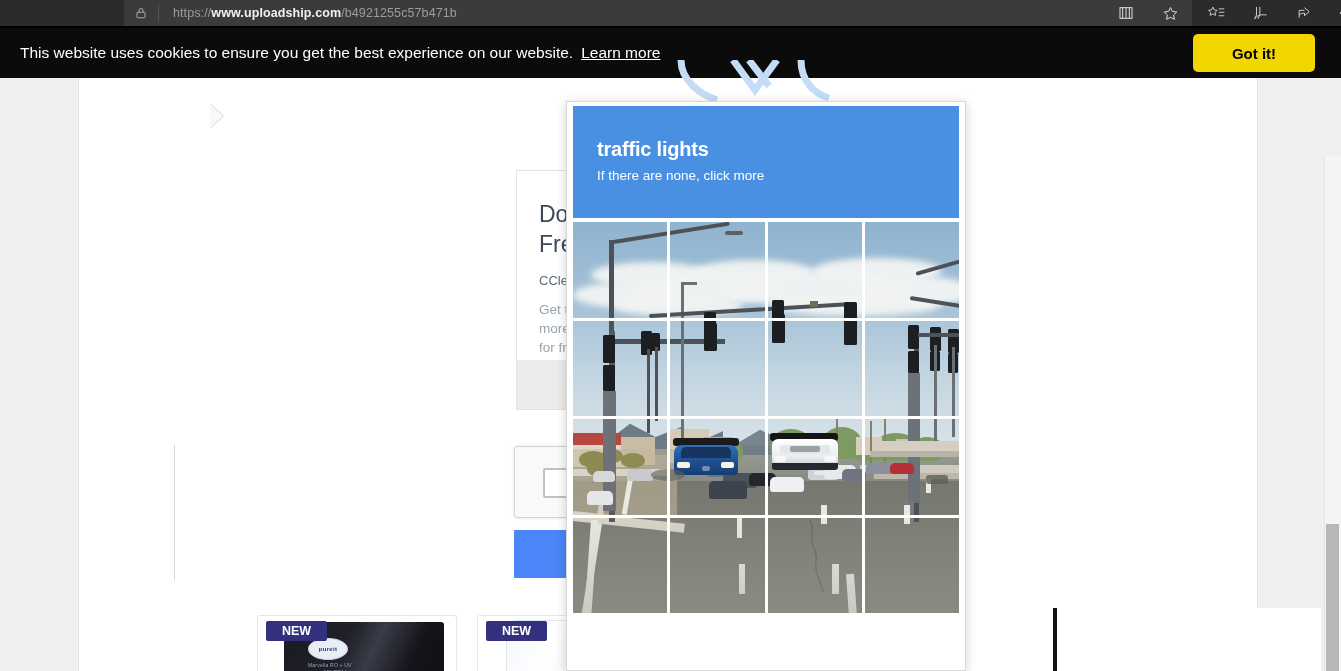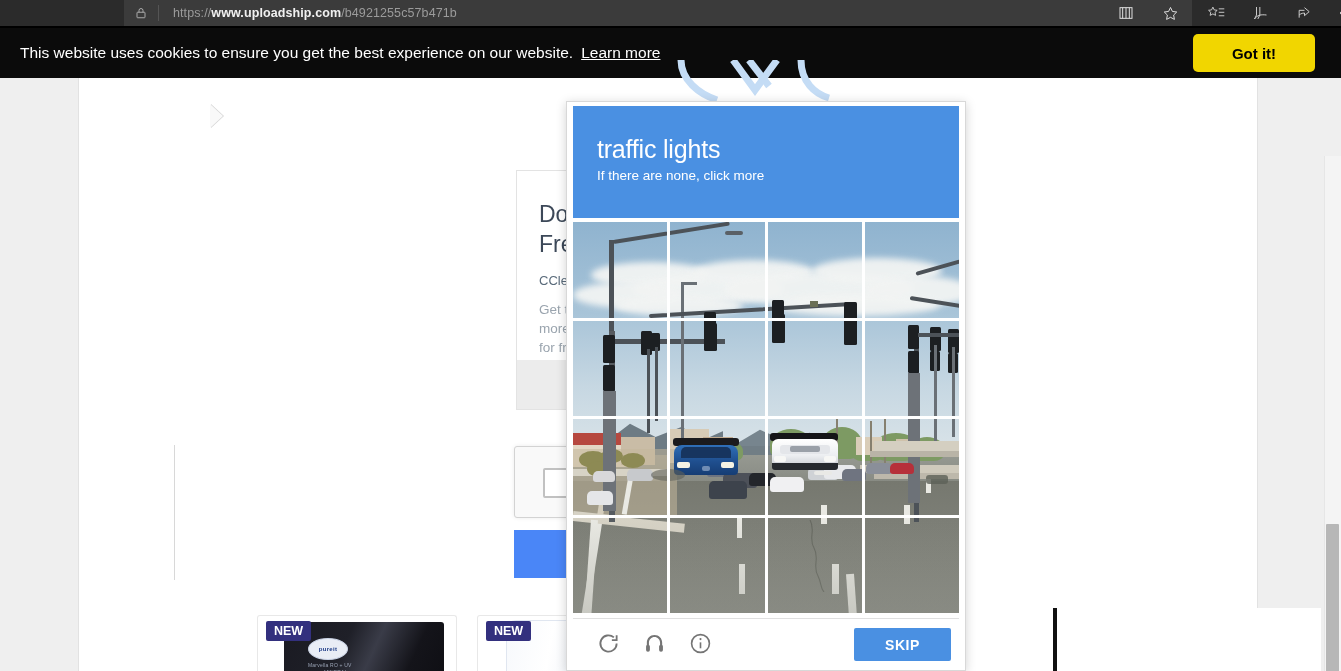--- a/index.html
+++ b/index.html
@@ -136,21 +136,21 @@
   .pureit-logo {
     position:absolute; width:40px; height:22px; border-radius:50%;
     background:#fff; border:1px solid #c9d2e4;
     font-size:6px; color:#1d3b86; display:flex; align-items:center; justify-content:center;
     font-weight:700; letter-spacing:.3px;
   }
   .pureit-logo.dark { background:#e9edf5; }
   .prod-caption { position:absolute; font-size:5px; color:#9aa3b5; letter-spacing:.2px; }
   .new-badge {
     position:absolute; left:8px; top:5px; background:#33307e; color:#fff;
-    font-size:12.5px; font-weight:700; padding:3px 8px; border-radius:2px; z-index:4;
+    font-size:12.5px; font-weight:700; padding:3px 16px; border-radius:2px; z-index:4;
   }
 
   
   .ad-box {
     position:absolute; left:974px; top:530px; width:268px; height:63px; background:#fff;
     border-left:4px solid #111;
   }
 
   
   .sb-track { position:absolute; right:0; top:78px; width:17px; height:593px; background:#f4f4f4; border-left:1px solid #e6e6e6; }
@@ -160,21 +160,21 @@
   .rc-panel {
     position:absolute; left:566px; top:101px; width:400px; height:570px;
     background:#fff; border:1px solid #d8d8d8; box-shadow:0 2px 10px rgba(0,0,0,.18);
     overflow:hidden;
   }
   .rc-header {
     position:absolute; left:6px; top:4px; width:386px; height:112px; background:#4a90e2;
     color:#fff; padding:26px 0 0 24px;
   }
   .rc-h-small { font-size:13.5px; font-weight:400; line-height:17px; }
-  .rc-h-big { font-size:25px; font-weight:400; line-height:33px; margin-top:1px; letter-spacing:-.2px; }
+  .rc-h-big { font-size:20px; font-weight:700; line-height:33px; margin-top:1px; letter-spacing:-.2px; }
   .rc-h-hint { font-size:13.5px; font-weight:400; margin-top:2px; }
 
   .rc-grid {
     position:absolute; left:6px; top:120px; width:386px; height:391px;
     display:grid; grid-template-columns:repeat(4,1fr); grid-template-rows:repeat(4,1fr);
     gap:3px; background:#fff;
   }
   .rc-cell { position:relative; overflow:hidden; cursor:pointer; background:#8ea9bf; }
   .rc-scene { position:absolute; width:386px; height:391px; }
 
@@ -740,38 +740,15 @@
   <div class="lane" style="left:330px;top:282px;width:6px;height:18px;"></div>
 
   <div class="pole" style="left:340px;top:108px;width:5px;height:190px;"></div>
 
   <div style="position:absolute;left:0;top:292px;width:386px;height:99px;
        background:linear-gradient(#7e807800,#86887f55);"></div>
 </div>
         </div>
     </div>
 
-    <div class="rc-footer">
-      <div class="rc-fbtn">
-        <svg width="23" height="23" viewBox="0 0 24 24" fill="none" stroke="#757575" stroke-width="1.9">
-          <path d="M20.5 12a8.5 8.5 0 1 1-2.9-6.4"></path>
-            <path d="M20.5 3.5v5h-5"></path>
-        </svg>
-      </div>
-      <div class="rc-fbtn">
-        <svg width="23" height="23" viewBox="0 0 24 24" fill="#757575">
-          <path d="M12 3.2c-4.6 0-8 3.5-8 8v4.3h2.2v-4.3c0-3.4 2.6-6 5.8-6s5.8 2.6 5.8 6v4.3H20v-4.3c0-4.5-3.4-8-8-8z"></path>
-          <rect x="3.2" y="13.2" width="4" height="7.4" rx="1.9"></rect>
-          <rect x="16.8" y="13.2" width="4" height="7.4" rx="1.9"></rect>
-        </svg>
-      </div>
-      <div class="rc-fbtn">
-        <svg width="23" height="23" viewBox="0 0 24 24" fill="none" stroke="#757575" stroke-width="1.7">
-          <circle cx="12" cy="12" r="9.3"></circle>
-            <path d="M12 10.8v6.2"></path>
-            <circle cx="12" cy="7.4" r="1.1" fill="#757575" stroke="none"></circle>
-        </svg>
-      </div>
-      <button class="rc-skip">SKIP</button>
-    </div>
   </div>
 
 </div>
 
 </body></html>

